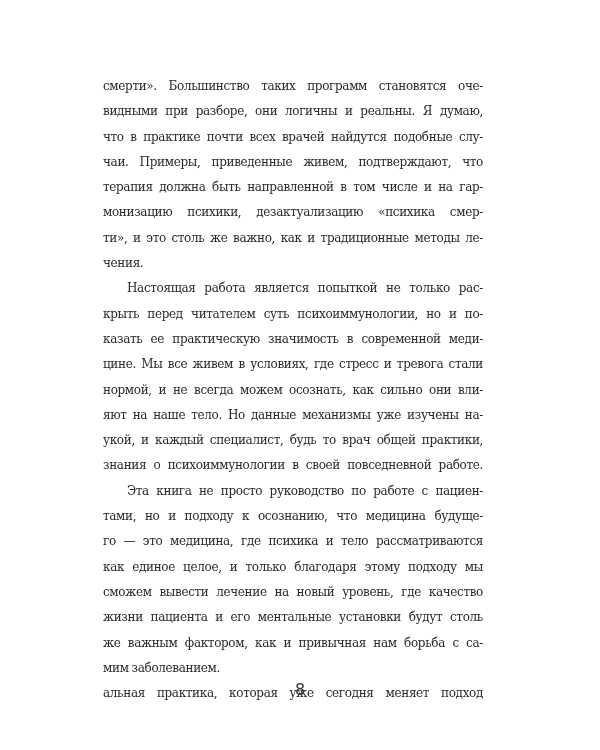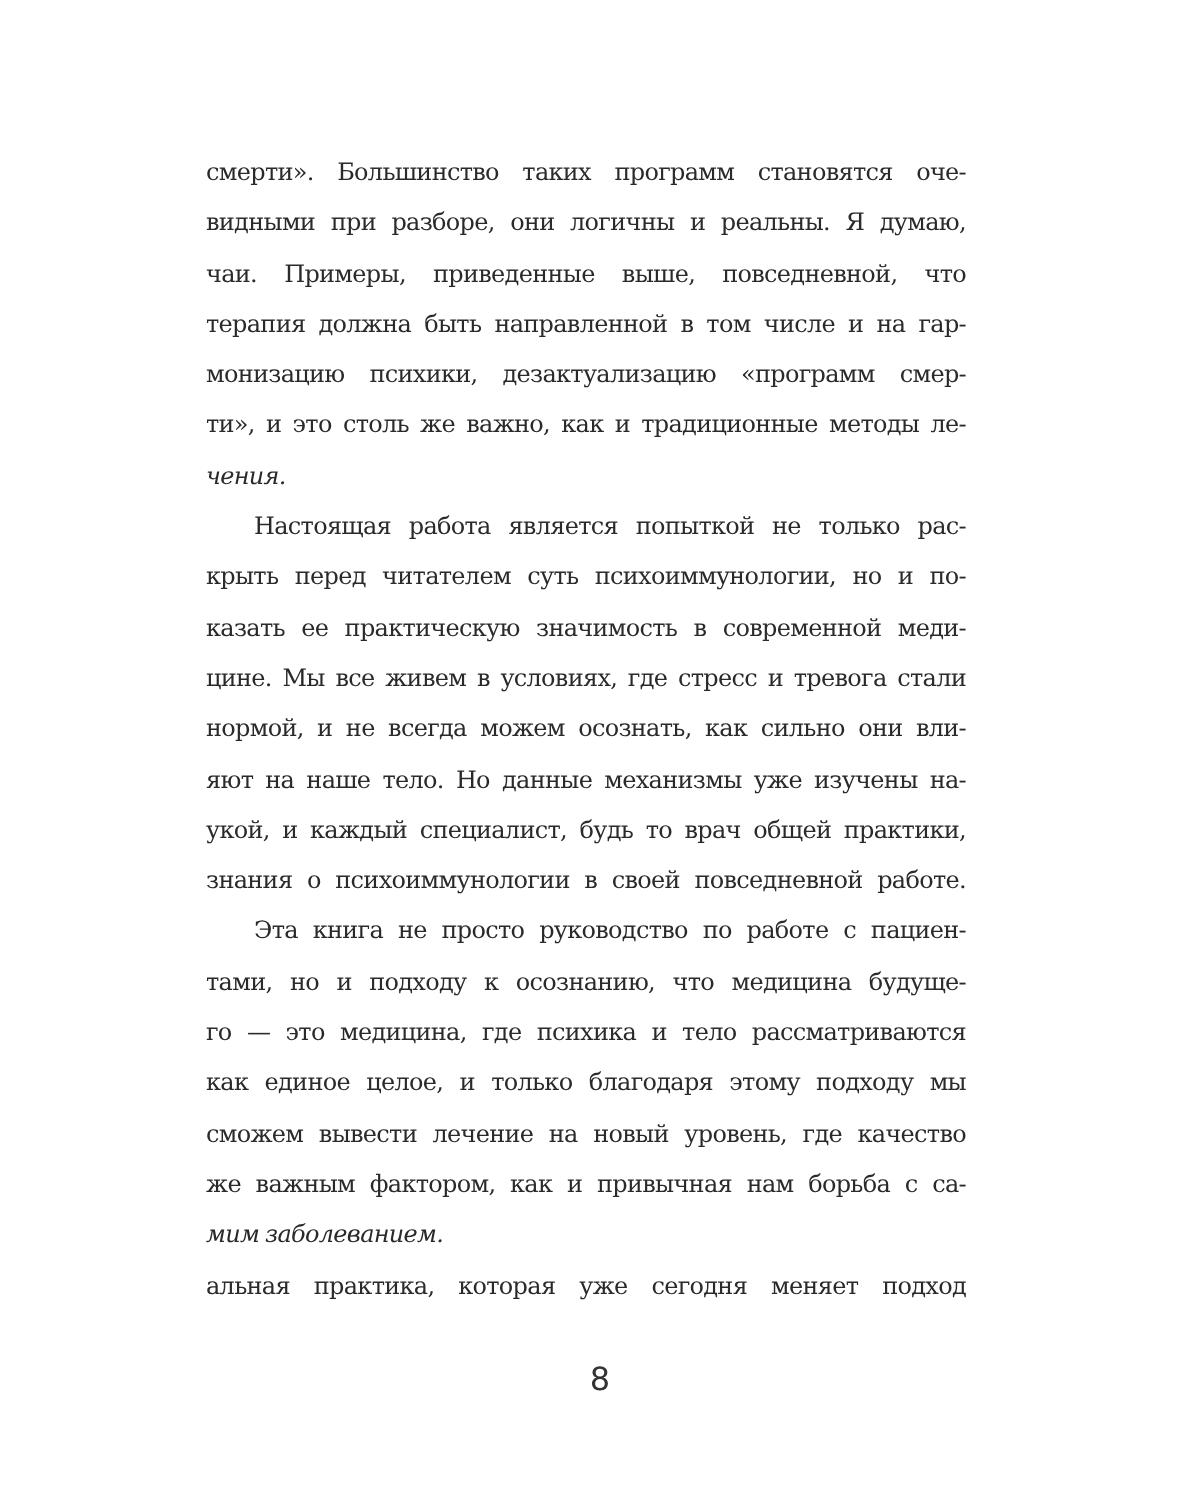--- a/index.html
+++ b/index.html
@@ -33,21 +33,20 @@
       line-height: 25.3px;
       font-size: 12px;
       white-space: nowrap;
       text-align: justify;
       text-align-last: justify;
       letter-spacing: -0.35px;
       word-spacing: -0.5px;
     }
     .line.last {
       text-align-last: left;
-      font-style: italic;
     }
     .line.indent {
       padding-left: 24px;
     }
     .page-number {
       position: absolute;
       left: 0;
       width: 600px;
       top: 680px;
       text-align: center;
@@ -58,23 +57,24 @@
   </style>
 </head>
 <body>
 
 <div class="page">
   <div class="text-block">
 
     <div>
       <span class="line">смерти». Большинство таких программ становятся оче-</span>
       <span class="line">видными при разборе, они логичны и реальны. Я думаю,</span>
-      <span class="line">чаи. Примеры, приведенные выше, повседневной, что</span>
+      <span class="line">что в практике почти всех врачей найдутся подобные слу-</span>
+      <span class="line">чаи. Примеры, приведенные живем, подтверждают, что</span>
       <span class="line">терапия должна быть направленной в том числе и на гар-</span>
-      <span class="line">монизацию психики, дезактуализацию «программ смер-</span>
+      <span class="line">монизацию психики, дезактуализацию «психика смер-</span>
       <span class="line">ти», и это столь же важно, как и традиционные методы ле-</span>
       <span class="line last">чения.</span>
     </div>
 
     <div>
       <span class="line indent">Настоящая работа является попыткой не только рас-</span>
       <span class="line">крыть перед читателем суть психоиммунологии, но и по-</span>
       <span class="line">казать ее практическую значимость в современной меди-</span>
       <span class="line">цине. Мы все живем в условиях, где стресс и тревога стали</span>
       <span class="line">нормой, и не всегда можем осознать, как сильно они вли-</span>
@@ -82,20 +82,21 @@
       <span class="line">укой, и каждый специалист, будь то врач общей практики,</span>
       <span class="line">знания о психоиммунологии в своей повседневной работе.</span>
     </div>
 
     <div>
       <span class="line indent">Эта книга не просто руководство по работе с пациен-</span>
       <span class="line">тами, но и подходу к осознанию, что медицина будуще-</span>
       <span class="line">го — это медицина, где психика и тело рассматриваются</span>
       <span class="line">как единое целое, и только благодаря этому подходу мы</span>
       <span class="line">сможем вывести лечение на новый уровень, где качество</span>
+      <span class="line">жизни пациента и его ментальные установки будут столь</span>
       <span class="line">же важным фактором, как и привычная нам борьба с са-</span>
       <span class="line last">мим заболеванием.</span>
     </div>
 
     <div>
       <span class="line">альная практика, которая уже сегодня меняет подход</span>
 
     </div>
 
   </div>

